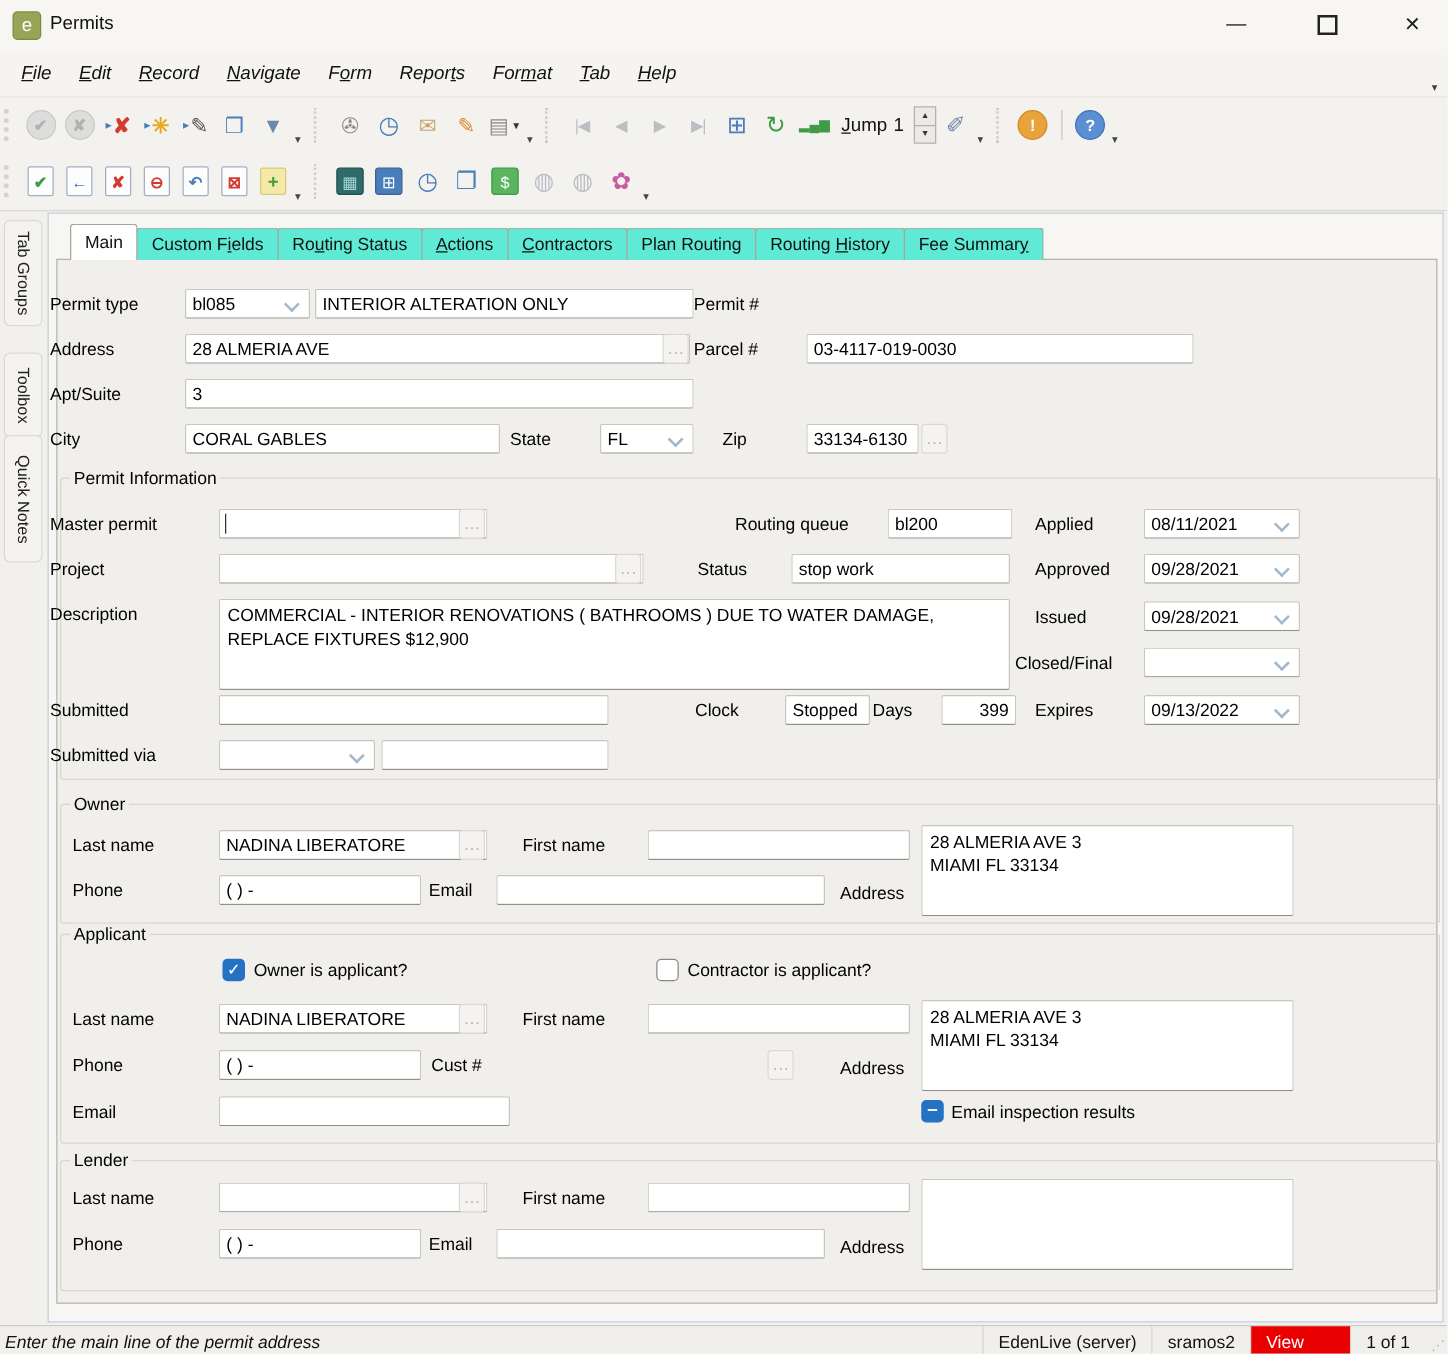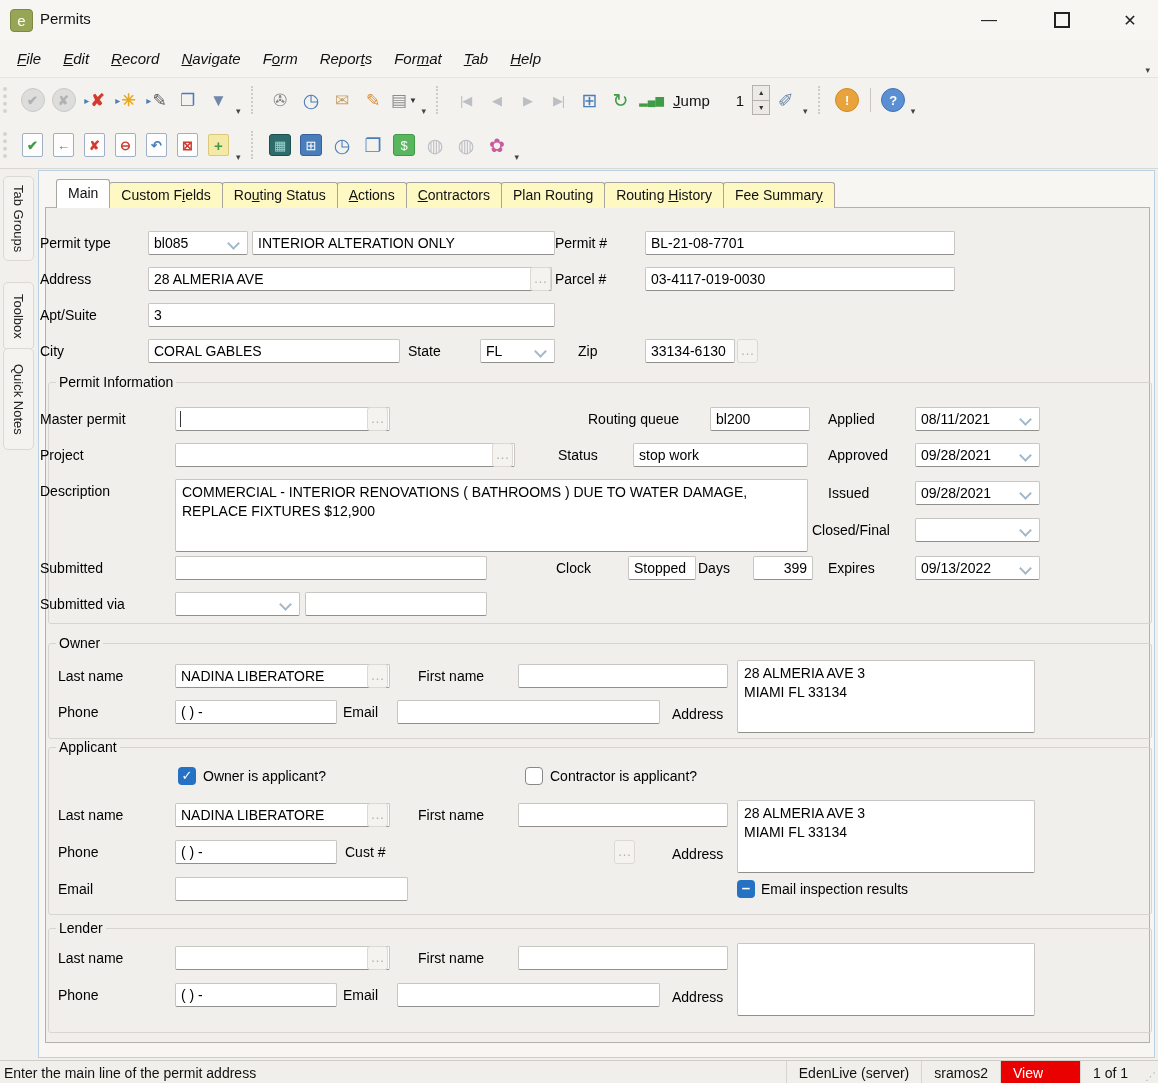--- a/index.html
+++ b/index.html
@@ -27,21 +27,21 @@
   #toolbar1{top:78px;height:44px;border-bottom:1px solid #e9e6e2;}
   #toolbar2{top:122px;height:46px;border-bottom:1px solid #dad7d3;}
   .tb-grip{width:4px;height:26px;border-left:4px dotted #d6d3cf;margin:0 6px 0 3px;}
   .tb-sep{width:6px;height:28px;border-left:2px dotted #cfccc8;margin:0 6px;}
   .tb-divider{width:1px;height:24px;background:#c9c6c2;margin:0 7px;}
   .tb-btn{min-width:31px;height:31px;display:flex;align-items:center;justify-content:center;border-radius:3px;position:relative;}
   .tb-btn.disabled{opacity:.95;}
   .tb-pre{font-size:10px;color:#4a7ebb;margin-right:1px;}
   .tb-glyph{font-size:17px;line-height:1;}
   .tb-dd{font-size:8px;color:#333;margin-left:2px;}
-  .tb-label{font-size:15px;margin:0 22px 0 6px;}
+  .tb-label{font-size:15px;margin:0 1px 0 6px;}
   .tb-value{font-size:15px;margin:0 8px 0 4px;}
   .spinner{width:18px;height:30px;border:1px solid #b5b2ae;background:#eceae7;display:flex;flex-direction:column;box-sizing:border-box;}
   .spin-half{flex:1;display:flex;align-items:center;justify-content:center;font-size:7px;color:#333;}
   .spin-up{border-bottom:1px solid #b5b2ae;}
   .tb-overflow{font-size:9px;color:#444;align-self:flex-end;margin:0 4px 6px 2px;}
   
   .g-red{color:#d23b2f;font-weight:bold;} .g-gold{color:#e8a820;font-weight:bold;}
   .g-ink{color:#555;} .g-blue{color:#4a7ebb;} .g-steel{color:#6d88a8;}
   .g-gray{color:#8a8a8a;} .g-green{color:#3f9b46;} .g-tan{color:#c9a36a;}
   .g-orange{color:#d98a2b;} .g-disabled{color:#b9bdc2;} .g-pink{color:#c85c9e;}
@@ -58,21 +58,21 @@
   .t-green{background:#59b55e;color:#fff;border:1px solid #3f9b46;}
 
   
   .side-tab{position:absolute;left:3px;width:31px;background:#f5f3f0;border:1px solid #dcd9d5;border-radius:5px;
             writing-mode:vertical-rl;display:flex;align-items:center;justify-content:center;
             font-size:13px;color:#222;box-sizing:border-box;}
 
   
   .content{position:absolute;left:38px;top:170px;width:1117px;height:888px;background:#f8f6f3;border:1px solid #bcd0e4;box-sizing:border-box;}
   .tabstrip{position:absolute;left:17px;top:9px;height:28px;display:flex;align-items:flex-end;z-index:3;}
-  .tab{padding:0 11px;line-height:25px;height:25px;font-size:14px;background:#fef9c3;border:1px solid #a8a5a1;
+  .tab{padding:0 11px;line-height:25px;height:25px;font-size:14px;background:#5eead4;border:1px solid #a8a5a1;
        border-bottom:none;border-radius:3px 3px 0 0;margin-right:-1px;color:#111;white-space:nowrap;}
   .tab.active{background:#fff;height:28px;line-height:27px;position:relative;z-index:4;}
   .panel{position:absolute;left:6px;top:36px;width:1105px;height:836px;background:#f1efec;border:1px solid #b5b2ae;box-sizing:border-box;}
 
   
   .form-layer{position:absolute;inset:0;z-index:5;}
   .lbl{position:absolute;height:24px;line-height:24px;font-size:14px;color:#000;white-space:nowrap;}
   .fld{position:absolute;height:24px;line-height:22px;font-size:14px;background:#fff;border:1px solid #c8c6c2;
        border-bottom-color:#918f8b;border-radius:2px;padding:0 5px;box-sizing:border-box;color:#000;
        white-space:nowrap;overflow:hidden;}
@@ -89,21 +89,21 @@
   .cb{position:absolute;width:18px;height:18px;border-radius:4px;box-sizing:border-box;text-align:center;}
   .cb.unchecked{background:#fff;border:1px solid #8a8784;}
   .cb.checked{background:#2572c4;color:#fff;line-height:18px;font-size:13px;}
   .cb.mixed{background:#2572c4;color:#fff;line-height:15px;font-size:15px;font-weight:bold;}
   .cb-label{position:absolute;font-size:14px;line-height:18px;color:#000;white-space:nowrap;}
   .caret{position:absolute;width:1px;height:16px;background:#333;}
 
   
   .statusbar{position:absolute;left:0;right:0;top:1060px;height:23px;background:#f1efec;border-top:1px solid #d0cdc9;
              display:flex;align-items:stretch;font-size:14px;}
-  .sb-msg{padding:2px 4px;flex:1;display:flex;align-items:center;}
+  .sb-msg{padding:2px 4px;flex:1;display:flex;align-items:center;font-style:italic;}
   .sb-cell{padding:0 12px;border-left:1px solid #d8d5d1;display:flex;align-items:center;white-space:nowrap;}
   .sb-mode{background:#e90000;color:#fff;min-width:55px;}
   .sb-grip{width:16px;display:flex;align-items:flex-end;justify-content:flex-end;color:#b5b2ae;font-size:11px;padding:0 2px 1px 0;border-left:none;}
 </style>
 </head>
 <body>
 
 <div class="screen">
 
   <div class="titlebar">
@@ -287,21 +287,20 @@
       </div>
     <div class="panel"></div>
   </div>
 
   <div class="form-layer">
 
     <div class="lbl" style="left:40px;top:231px;width:100px">Permit type</div>
     <div class="fld dd" style="left:148px;top:231px;width:100px">bl085</div>
     <div class="fld" style="left:252px;top:231px;width:303px">INTERIOR ALTERATION ONLY</div>
     <div class="lbl" style="left:555px;top:231px;width:80px">Permit #</div>
-    <div class="fld" style="left:645px;top:231px;width:310px">BL-21-08-7701</div>
 
     <div class="lbl" style="left:40px;top:267px;width:100px">Address</div>
     <div class="fld" style="left:148px;top:267px;width:404px">28 ALMERIA AVE</div>
     <div class="ell" style="left:530px;top:267px">…</div>
     <div class="lbl" style="left:555px;top:267px;width:80px">Parcel #</div>
     <div class="fld" style="left:645px;top:267px;width:310px">03-4117-019-0030</div>
 
     <div class="lbl" style="left:40px;top:303px;width:100px">Apt/Suite</div>
     <div class="fld" style="left:148px;top:303px;width:407px">3</div>
 

